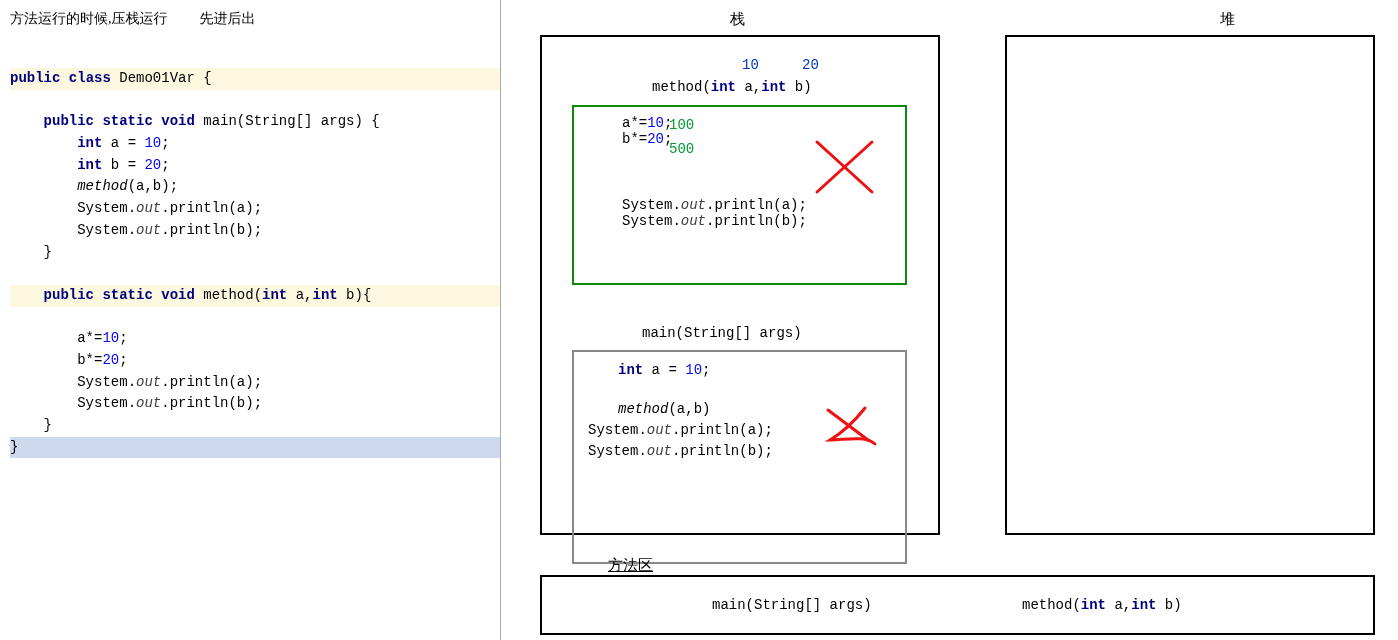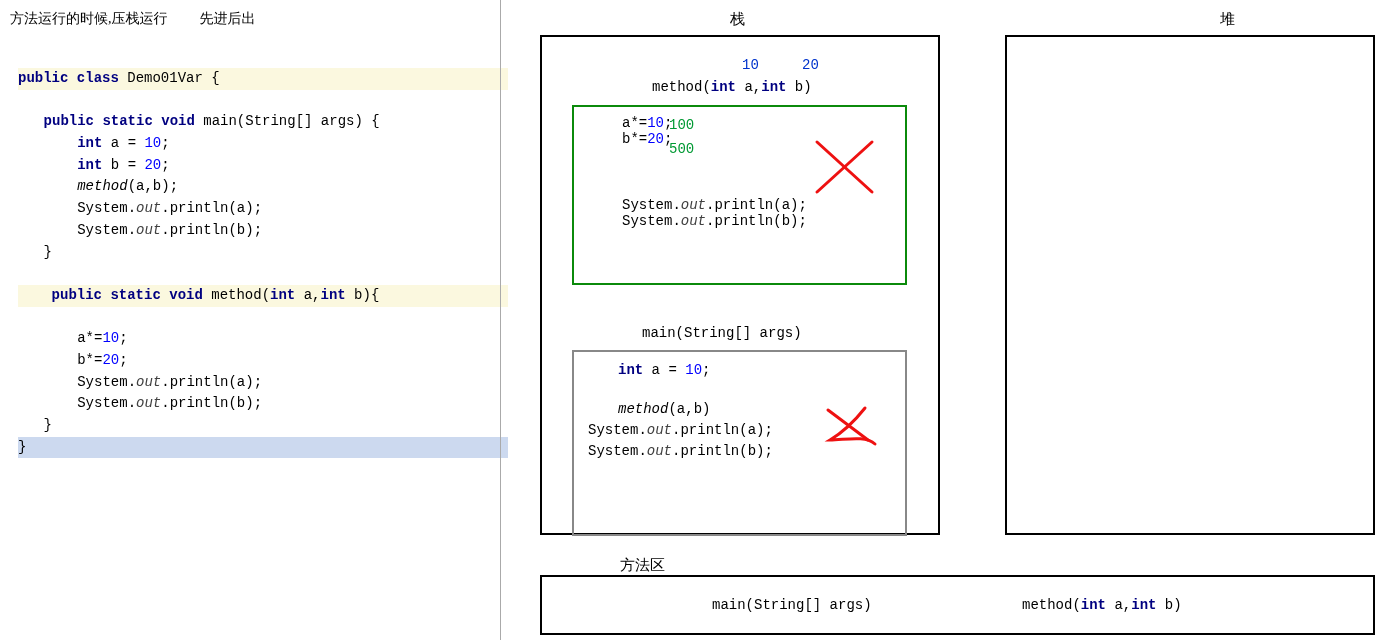--- a/index.html
+++ b/index.html
@@ -31,21 +31,20 @@
   .right-pane {
     position: absolute;
     left: 500px; top: 0;
     width: 898px;
     height: 640px;
   }
   .hl-line {
     display: block;
     background: #fbf8df;
     width: 100%;
-    margin-left: 8px;
   }
   .stack-box {
     position: absolute;
     border: 2px solid #000;
     background: #fff;
   }
   .method-box {
     position: absolute;
     border: 2px solid #0b8a0b;
     padding: 8px 14px;
@@ -125,41 +124,41 @@
       <div><span>b*=</span><span class="num">20</span><span>;</span></div>
       <div class="green-val" style="position:absolute;left:95px;top:10px;">100</div>
       <div class="green-val" style="position:absolute;left:95px;top:34px;">500</div>
       <div style="height:50px;"></div>
       <div><span>System.</span><span class="field-i">out</span><span>.println(a);</span></div>
       <div><span>System.</span><span class="field-i">out</span><span>.println(b);</span></div>
     </div>
 
     <div class="mono" style="position:absolute;left:100px;top:288px;">main(String[] args)</div>
 
-    <div class="main-box mono" style="left:30px;top:313px;width:335px;height:186px;line-height:1.5;">
+    <div class="main-box mono" style="left:30px;top:313px;width:335px;height:214px;line-height:1.5;">
       <div style="margin-left:30px;"><span class="kw">int</span><span> a = </span><span class="num">10</span><span>;</span></div>
       <div style="height:18px;"></div>
       <div style="margin-left:30px;"><span class="call-i">method</span><span>(a,b)</span></div>
       <div><span>System.</span><span class="field-i">out</span><span>.println(a);</span></div>
       <div><span>System.</span><span class="field-i">out</span><span>.println(b);</span></div>
     </div>
 
     <svg class="scribble" style="left:270px;top:100px;width:80px;height:70px;">
       <path d="M5 5 L60 55"></path>
         <path d="M60 5 L5 55"></path>
     </svg>
 
     <svg class="scribble" style="left:278px;top:365px;width:70px;height:50px;">
       <path d="M8 8 L48 38"></path>
         <path d="M45 6 C30 25, 15 35, 10 38 C 25 38, 45 33, 55 42"></path>
     </svg>
   </div>
 
   <div class="heap-box" style="left:505px;top:35px;width:370px;height:500px;"></div>
 
-  <div class="label-top" style="left:120px;top:556px;">方法区</div>
+  <div class="label-top" style="left:108px;top:556px;text-decoration:underline;">方法区</div>
   <div class="methodarea-box mono" style="left:40px;top:575px;width:835px;height:60px;">
     <span style="position:absolute;left:170px;top:20px;">main(String[] args)</span>
     <span style="position:absolute;left:480px;top:20px;">
       <span>method(</span><span class="kw">int</span><span> a,</span><span class="kw">int</span><span> b)</span>
     </span>
   </div>
 </div>
 
 </body></html>

